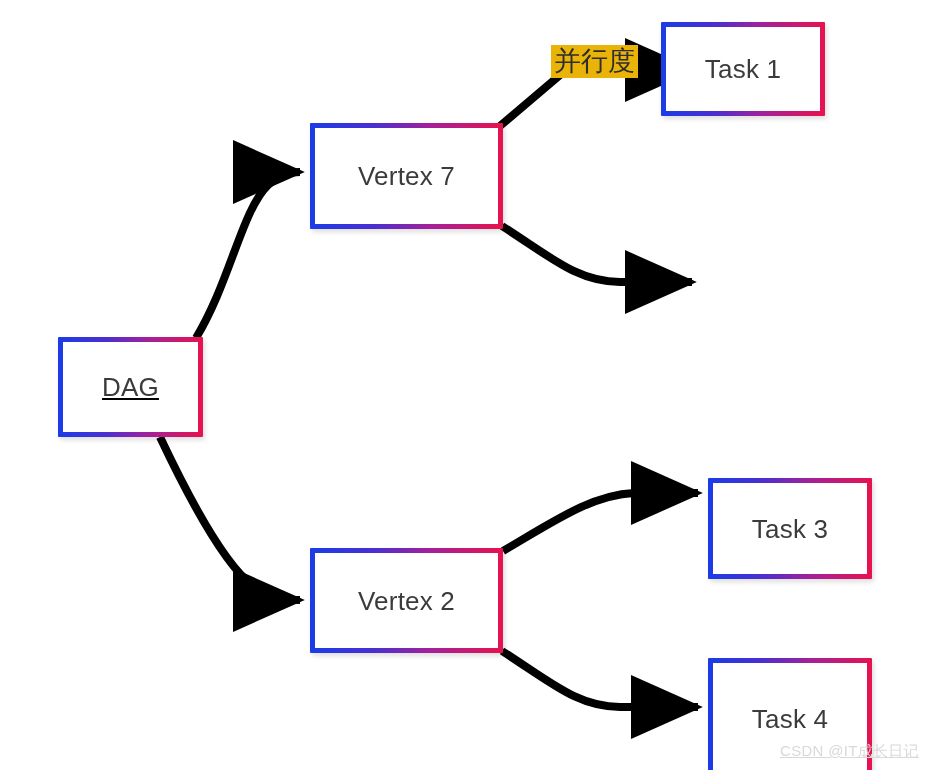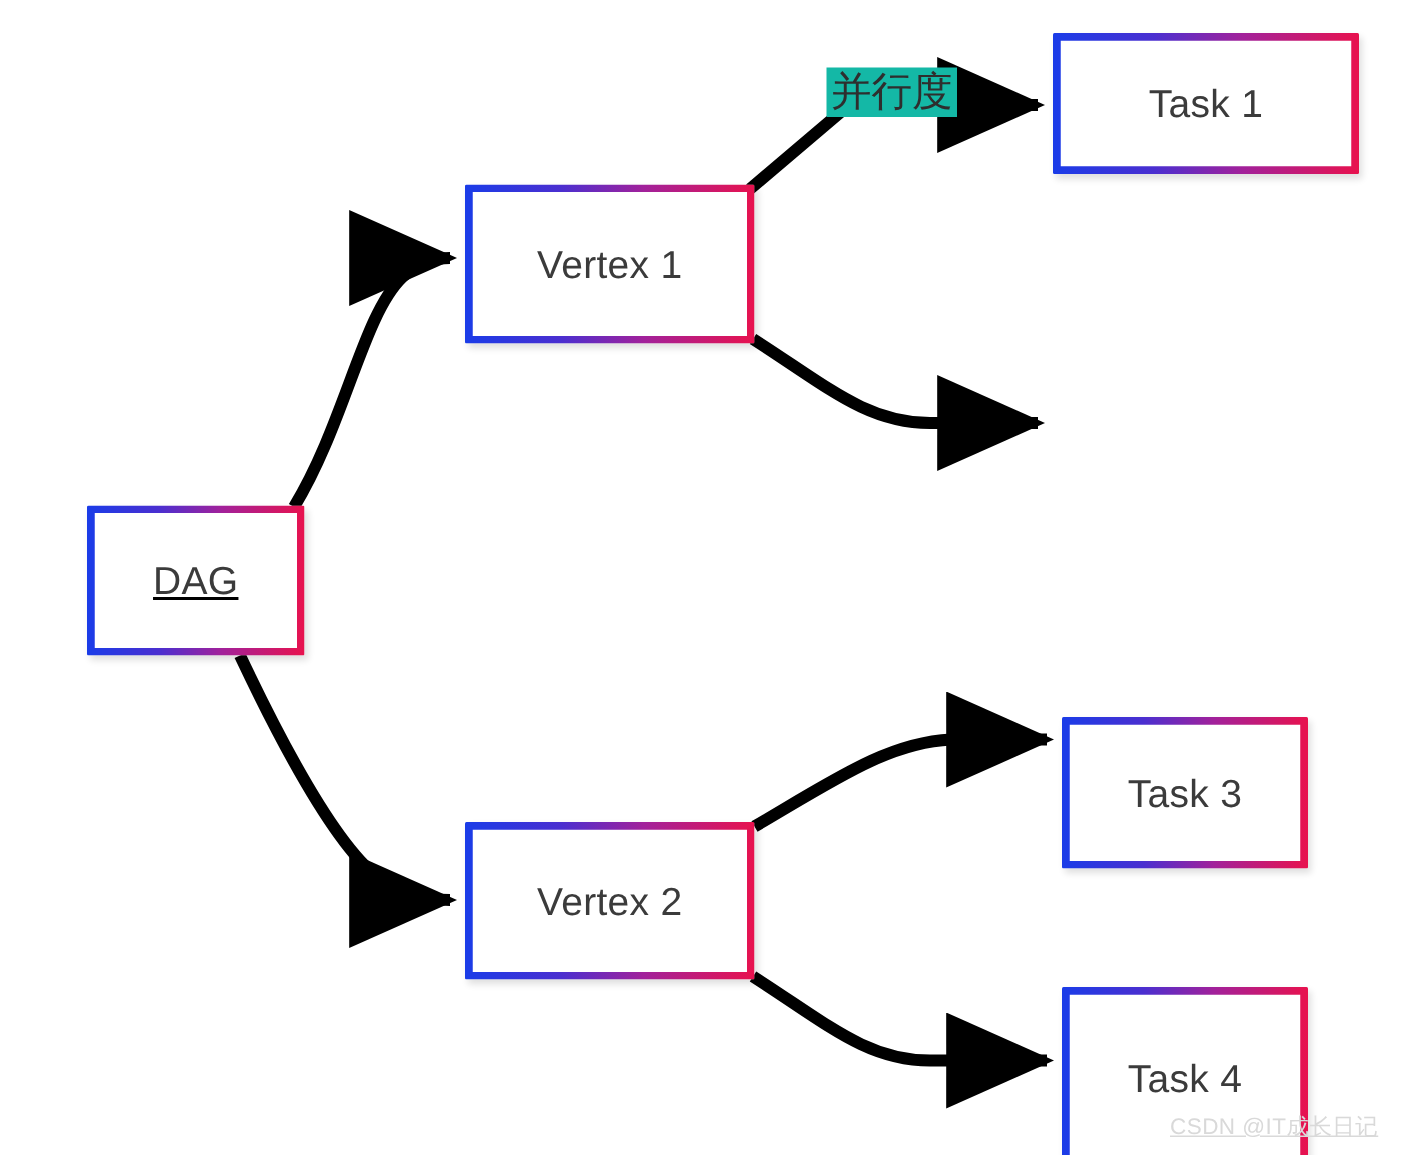--- a/index.html
+++ b/index.html
@@ -52,29 +52,29 @@
     color: #3b3b3b;
     font-size: 26px;
     line-height: 1;
     letter-spacing: 0.2px;
     white-space: nowrap;
   }
 
   #node-dag      { left: 58px;  top: 337px; width: 145px; height: 100px; text-decoration: underline; }
   #node-vertex-1 { left: 310px; top: 123px; width: 193px; height: 106px; }
   #node-vertex-2 { left: 310px; top: 548px; width: 193px; height: 105px; }
-  #node-task-1   { left: 702px; top: 22px;  width: 204px; height: 94px; justify-content: center;  }
+  #node-task-1   { left: 661px; top: 22px;  width: 164px; height: 94px; justify-content: center;  }
   #node-task-2   { left: 702px; top: 232px; width: 170px; height: 99px;  }
   #node-task-3   { left: 708px; top: 443px; width: 164px; height: 101px; margin-top: 35px; }
   #node-task-4   { left: 708px; top: 658px; width: 164px; height: 121px;  }
 
   
   .edge-label {
     position: absolute;
-    background: #14b8a6;
+    background: #eab308;
     color: #2e2e2e;
     font-size: 27px;
     line-height: 1.15;
     padding: 1px 3px;
     white-space: nowrap;
   }
   #edge-label-parallelism { left: 551px; top: 45px; }
 
   
   .watermark {
@@ -111,21 +111,21 @@
     <path d="M 503,551 C 556,520 592,495 634,493 C 664,492 680,493 698,493" fill="none" stroke="#000000" stroke-width="8" stroke-linecap="butt" marker-end="url(#arrowhead)"></path>
 
     <path d="M 502,651 C 552,683 578,707 620,707 C 652,707 678,707 698,707" fill="none" stroke="#000000" stroke-width="8" stroke-linecap="butt" marker-end="url(#arrowhead)"></path>
   </svg>
 
   <div class="node" id="node-dag">
     <span class="label">DAG</span>
   </div>
 
   <div class="node" id="node-vertex-1">
-    <span class="label">Vertex 1</span>
+    <span class="label">Vertex 7</span>
   </div>
 
   <div class="node" id="node-vertex-2">
     <span class="label">Vertex 2</span>
   </div>
 
   <div class="node" id="node-task-1">
     <span class="label">Task 1</span>
   </div>
 

